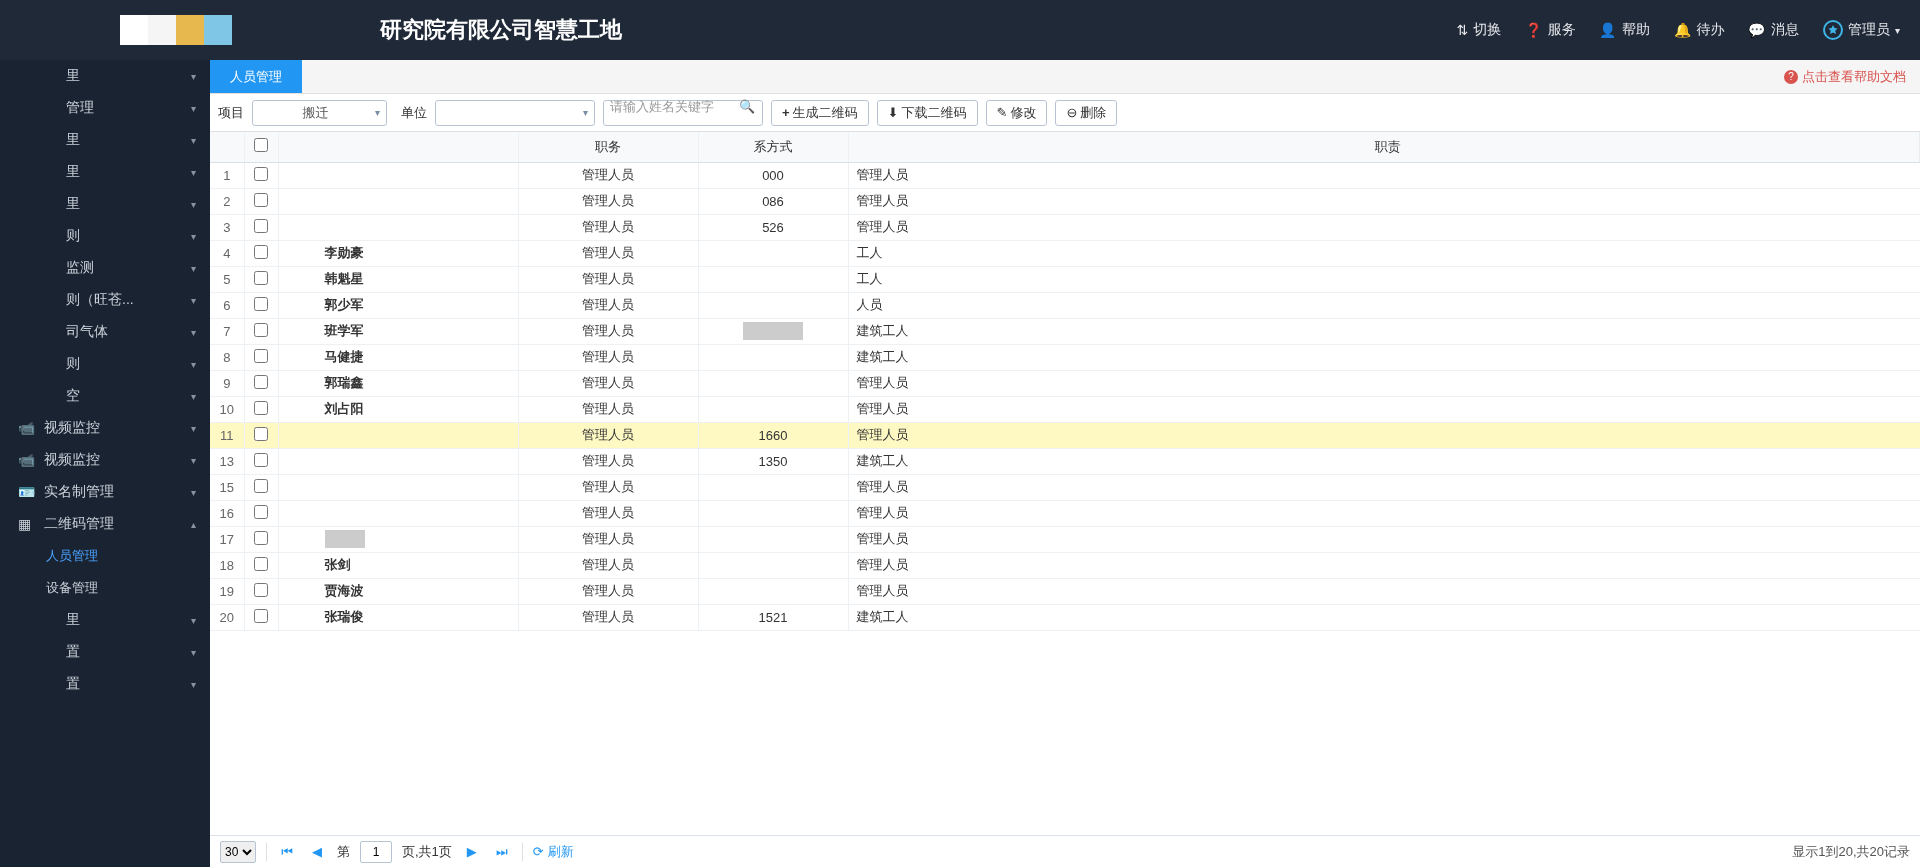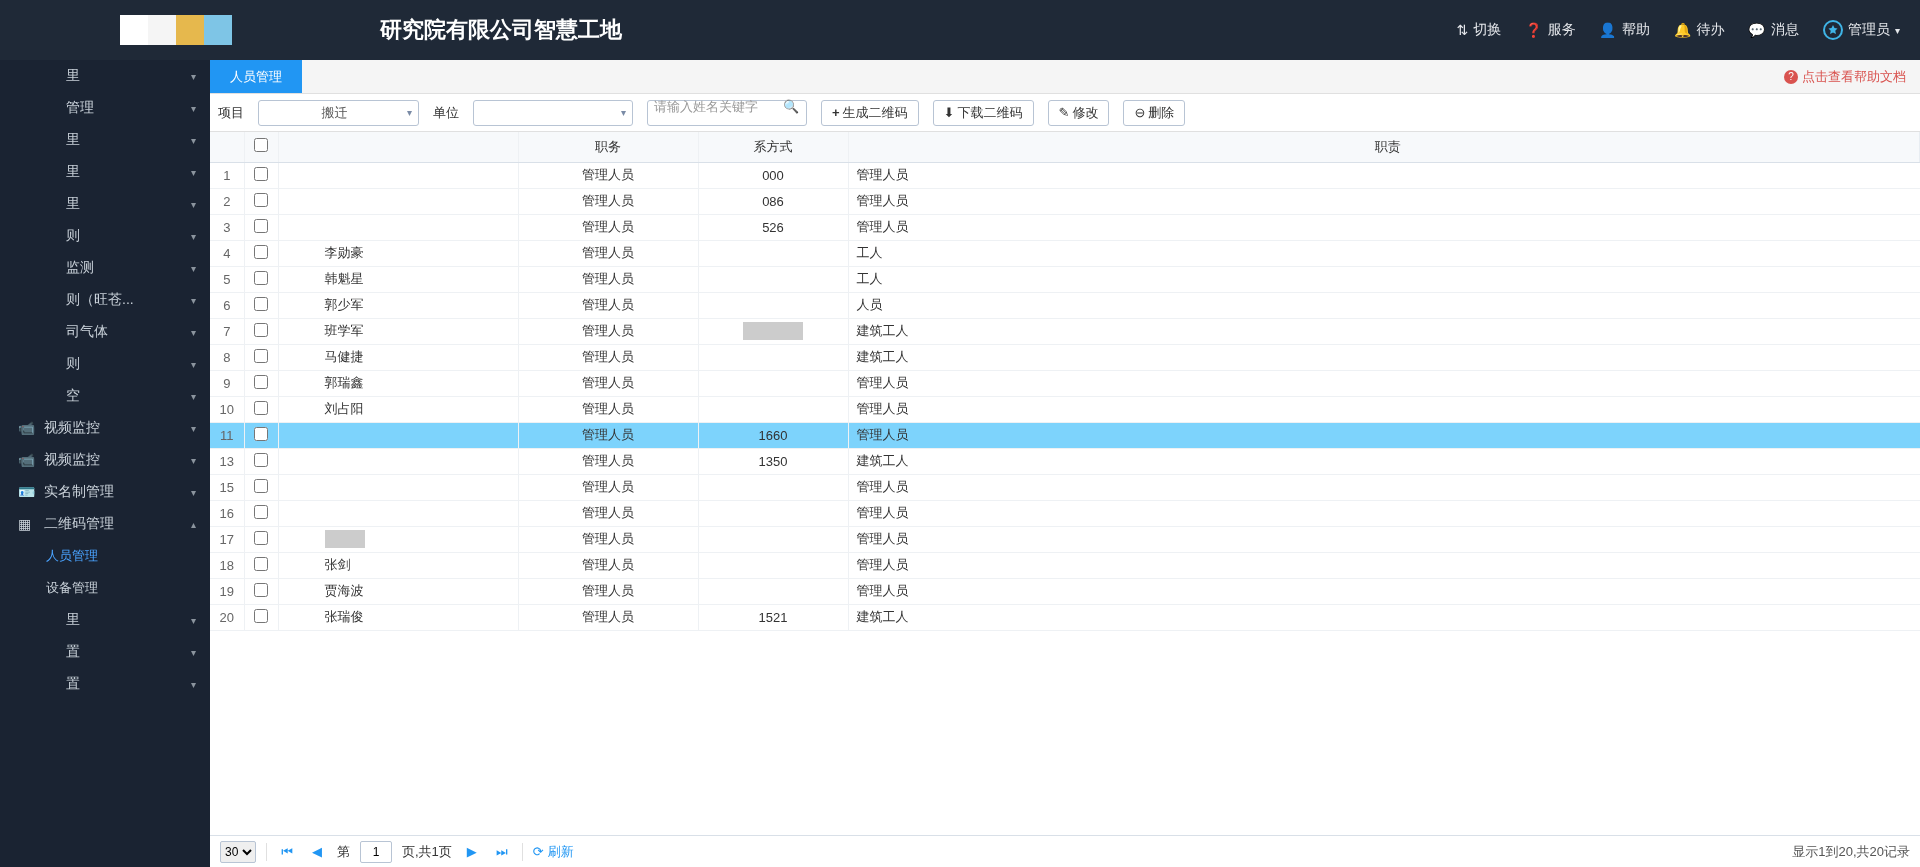--- a/index.html
+++ b/index.html
@@ -23,48 +23,48 @@
 .side-item { height: 32px; display: flex; align-items: center; padding: 0 14px 0 18px; cursor: pointer; font-size: 14px; position: relative; }
 .side-item .ic { width: 16px; height: 16px; margin-right: 10px; display: inline-block; }
 .side-item.sub { padding-left: 46px; font-size: 13px; }
 .side-item.active { color: #4aa3ff; }
 .side-chev { margin-left: auto; font-size: 10px; color: #8b949e; }
 .main { flex: 1; display: flex; flex-direction: column; background: #fff; min-width: 0; }
 .tabs-row { height: 34px; background: #f5f5f5; border-bottom: 1px solid #e0e0e0; display: flex; align-items: stretch; position: relative; }
 .tab { padding: 0 20px; display: flex; align-items: center; background: #2196f3; color: #fff; font-size: 13px; }
 .help-doc { margin-left: auto; padding: 0 14px; display: flex; align-items: center; gap: 4px; color: #d9534f; font-size: 13px; cursor: pointer; }
 .help-doc .qc { width: 14px; height: 14px; border-radius: 50%; background: #d9534f; color: #fff; display: inline-flex; align-items: center; justify-content: center; font-size: 10px; }
-.toolbar { height: 38px; display: flex; align-items: center; gap: 14px; padding: 0 8px; border-bottom: 1px solid #e0e0e0; }
+.toolbar { height: 38px; display: flex; align-items: center; gap: 8px; padding: 0 8px; border-bottom: 1px solid #e0e0e0; }
 .tb-label { font-size: 13px; color: #333; }
 .tb-select { height: 26px; border: 1px solid #b8c4d4; border-radius: 3px; background: #fff; display: flex; align-items: center; padding: 0 6px; font-size: 13px; color: #555; position: relative; }
 .tb-select .dd { margin-left: auto; font-size: 10px; color: #7a8ba6; }
 .tb-input { height: 26px; border: 1px solid #b8c4d4; border-radius: 3px; padding: 0 26px 12px 6px; font-size: 13px; width: 160px; position: relative; background: #fff; display: flex; align-items: center; color: #999; }
 .tb-input .sic { position: absolute; right: 6px; color: #888; }
 .tb-btn { height: 26px; border: 1px solid #b8c4d4; border-radius: 3px; background: #fff; padding: 0 10px; font-size: 13px; color: #333; display: flex; align-items: center; gap: 3px; cursor: pointer; }
 .grid-wrap { flex: 1; overflow: auto; position: relative; }
 table { border-collapse: collapse; width: 100%; }
 thead th { background: #f7f9fb; border-bottom: 1px solid #d9e0e8; border-right: 1px solid #e8edf2; height: 30px; font-weight: normal; font-size: 13px; color: #333; text-align: center; position: sticky; top: 0; }
 tbody td { border-bottom: 1px solid #eef1f4; height: 26px; font-size: 13px; padding: 0 6px; color: #333; }
-tbody tr.highlight { background: #7dd3fc; border-radius: 13px; }
+tbody tr.highlight { background: #fef9c3; border-radius: 13px; }
 .col-num { width: 34px; text-align: center; color: #666; border-right: 1px solid #eef1f4; }
 .col-chk { width: 34px; text-align: center; border-right: 1px solid #eef1f4; }
 .col-name { width: 240px; border-right: 1px solid #eef1f4; }
 .col-job { width: 180px; text-align: center; border-right: 1px solid #eef1f4; }
 .col-contact { width: 150px; text-align: center; border-right: 1px solid #eef1f4; }
 .col-duty { text-align: left; padding-left: 8px; }
 input[type=checkbox] { width: 14px; height: 14px; cursor: pointer; }
 .mask-block { display: inline-block; background: #ccc; height: 18px; vertical-align: middle; }
 .pager { height: 32px; border-top: 1px solid #d9e0e8; display: flex; align-items: center; padding: 0 10px; gap: 10px; font-size: 13px; color: #333; background: #fff; }
 .pager select { height: 22px; border: 1px solid #b8c4d4; border-radius: 2px; font-size: 12px; }
 .pg-btn { width: 20px; height: 20px; display: inline-flex; align-items: center; justify-content: center; cursor: pointer; color: #2196f3; font-size: 13px; }
 .pg-input { width: 32px; height: 22px; border: 1px solid #b8c4d4; text-align: center; font-size: 12px; border-radius: 2px; }
 .pg-sep { width: 1px; height: 18px; background: #e0e0e0; }
 .refresh { display: flex; align-items: center; gap: 4px; color: #2196f3; cursor: pointer; }
 .pager-info { margin-left: auto; color: #555; }
-.name-text { padding-left: 40px; display: inline-block; }
+.name-text { padding-left: 40px; display: inline-block; font-weight: bold; }
 </style>
 </head>
 <body>
 
 <div class="header">
   <div class="logo-block">
     <div class="logo-stripes">
       <div class="stripe s1"></div>
         <div class="stripe s2"></div>
         <div class="stripe s3"></div>
@@ -191,25 +191,25 @@
     <div class="tabs-row">
       <div class="tab">人员管理</div>
       <div class="help-doc">
         <span class="qc">?</span>
         <span>点击查看帮助文档</span>
       </div>
     </div>
 
     <div class="toolbar">
       <span class="tb-label">项目</span>
-      <div class="tb-select" style="width:161px">
+      <div class="tb-select" style="width:135px">
         <span style="margin-left:auto">搬迁</span>
         <span class="dd">&nbsp;▾</span>
       </div>
-      <span class="tb-label" style="margin-left:0">单位</span>
+      <span class="tb-label" style="margin-left:6px">单位</span>
       <div class="tb-select" style="width:160px">
         <span></span>
         <span class="dd">▾</span>
       </div>
       <div class="tb-input">
         <span>请输入姓名关键字</span>
         <span class="sic">🔍</span>
       </div>
       <button class="tb-btn">
           <b>+</b>

